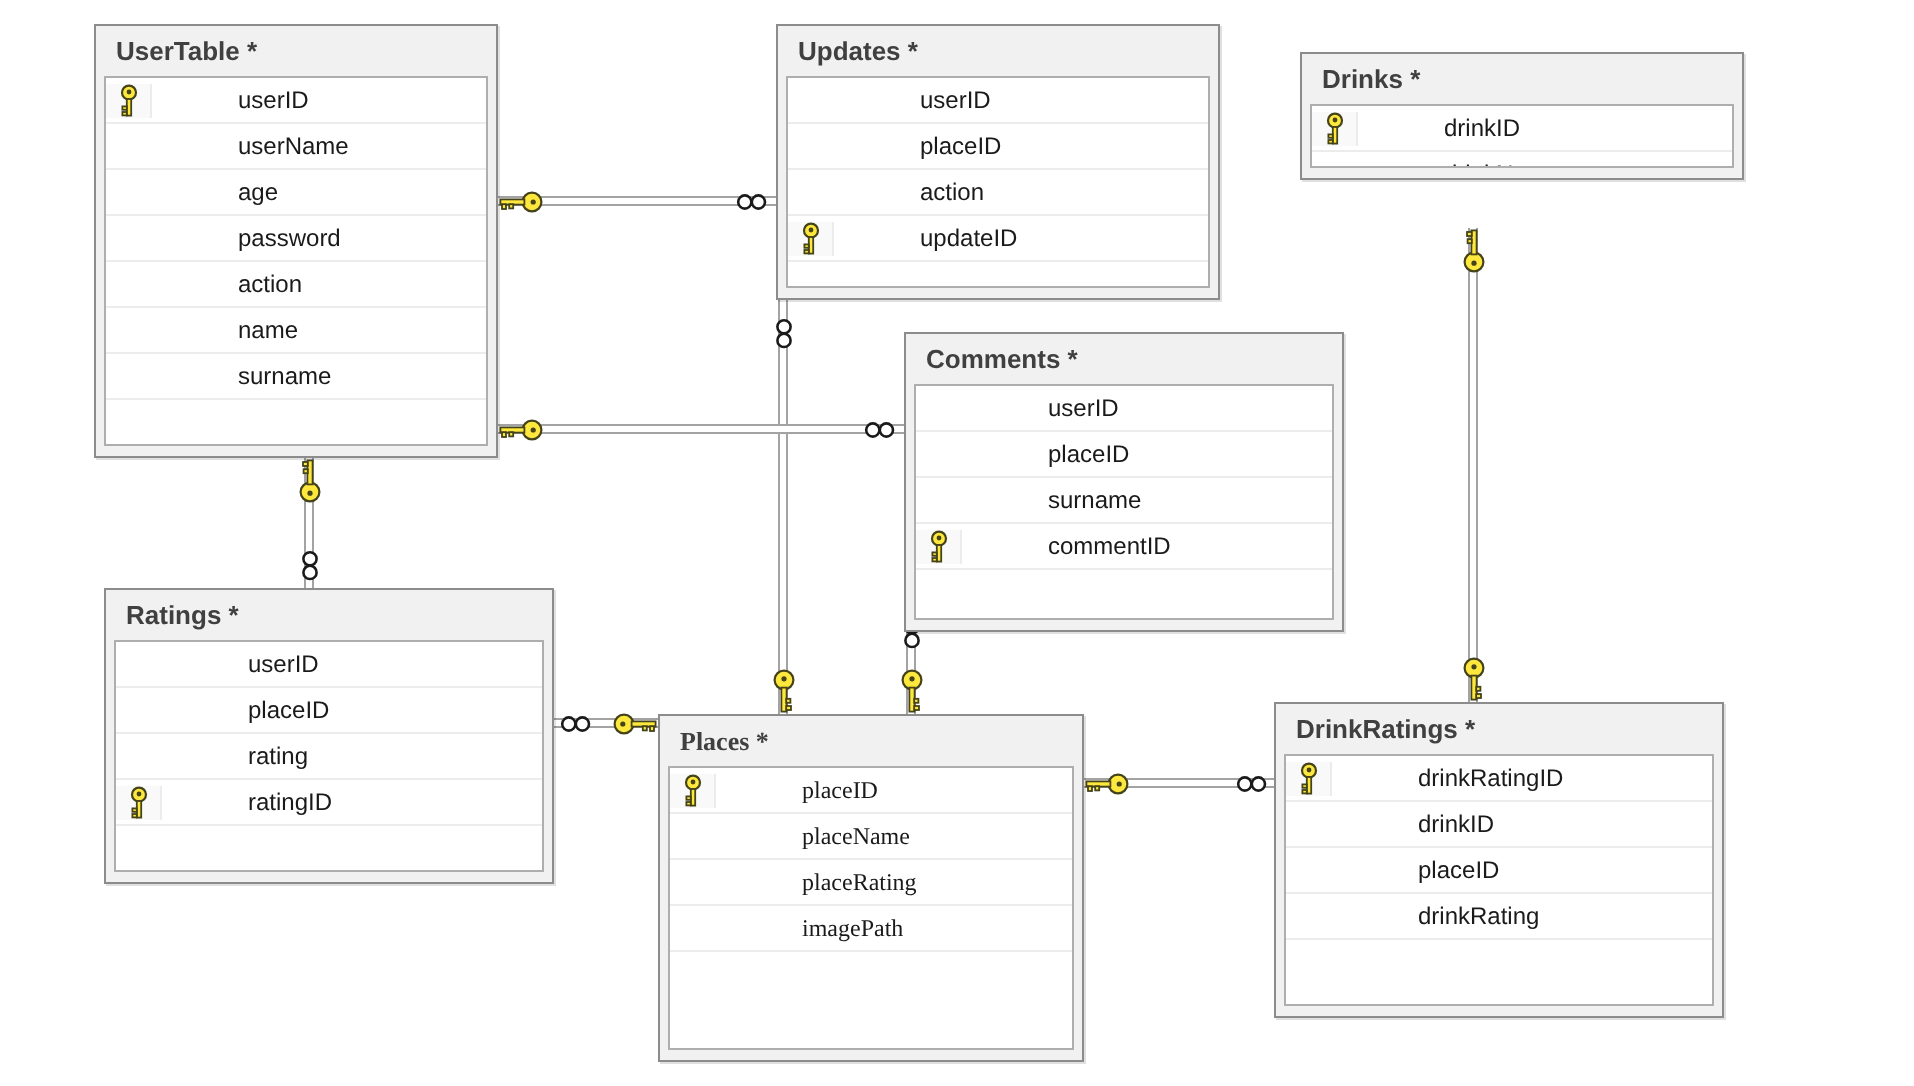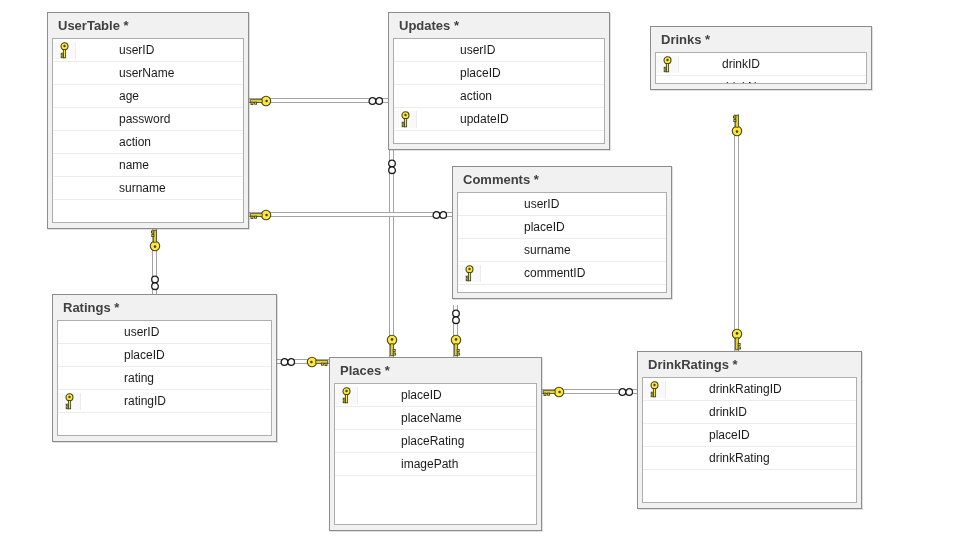--- a/index.html
+++ b/index.html
@@ -292,21 +292,21 @@
           </span>
           <span class="row-name">drinkID</span>
         </div>
         <div class="tbl-row">
           <span class="row-icon"></span>
           <span class="row-name">drinkName</span>
         </div>
       </div>
   </div>
 
-  <div class="tbl" style="left:452px; top:166px; width:220px; height:133px;">
+  <div class="tbl" style="left:452px; top:166px; width:220px; height:150px;">
     <div class="tbl-title">Comments *</div>
     <div class="tbl-body">
         <div class="tbl-row">
           <span class="row-icon"></span>
           <span class="row-name">userID</span>
         </div>
         <div class="tbl-row">
           <span class="row-icon"></span>
           <span class="row-name">placeID</span>
         </div>
@@ -352,21 +352,21 @@
               <rect x="2.2" y="11.2" width="2.2" height="1.7" fill="#ffe83d" stroke="#44431a" stroke-width="0.9"></rect>
               <rect x="2.2" y="14" width="2.2" height="1.7" fill="#ffe83d" stroke="#44431a" stroke-width="0.9"></rect>
               <circle cx="5.5" cy="4" r="1.2" fill="#44431a"></circle>
             </svg>
           </span>
           <span class="row-name">ratingID</span>
         </div>
       </div>
   </div>
 
-  <div class="tbl" style="left:329px; top:357px; width:213px; height:174px;">
+  <div class="tbl" style="left:329px; top:357px; width:213px; height:174px;font-family:Liberation Serif, serif;">
     <div class="tbl-title">Places *</div>
     <div class="tbl-body">
         <div class="tbl-row">
           <span class="row-icon">
             <svg width="11" height="17" viewBox="0 0 11 17">
               <circle cx="5.5" cy="4.3" r="3.5" fill="#ffe83d" stroke="#44431a" stroke-width="1.1"></circle>
               <rect x="4.4" y="7.5" width="2.2" height="8.3" fill="#ffe83d" stroke="#44431a" stroke-width="0.9"></rect>
               <rect x="2.2" y="11.2" width="2.2" height="1.7" fill="#ffe83d" stroke="#44431a" stroke-width="0.9"></rect>
               <rect x="2.2" y="14" width="2.2" height="1.7" fill="#ffe83d" stroke="#44431a" stroke-width="0.9"></rect>
               <circle cx="5.5" cy="4" r="1.2" fill="#44431a"></circle>

